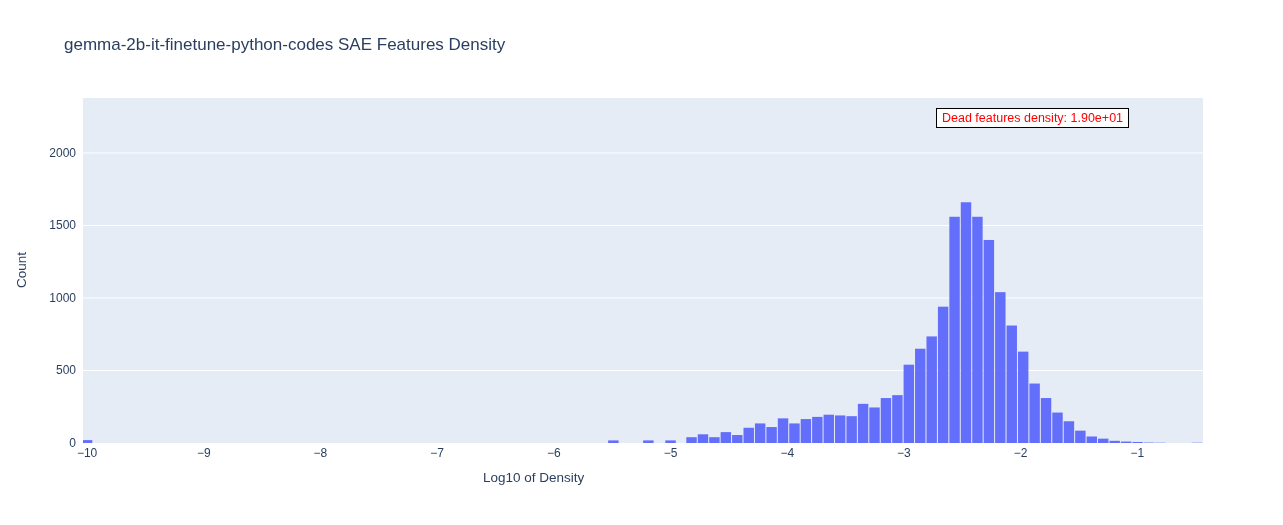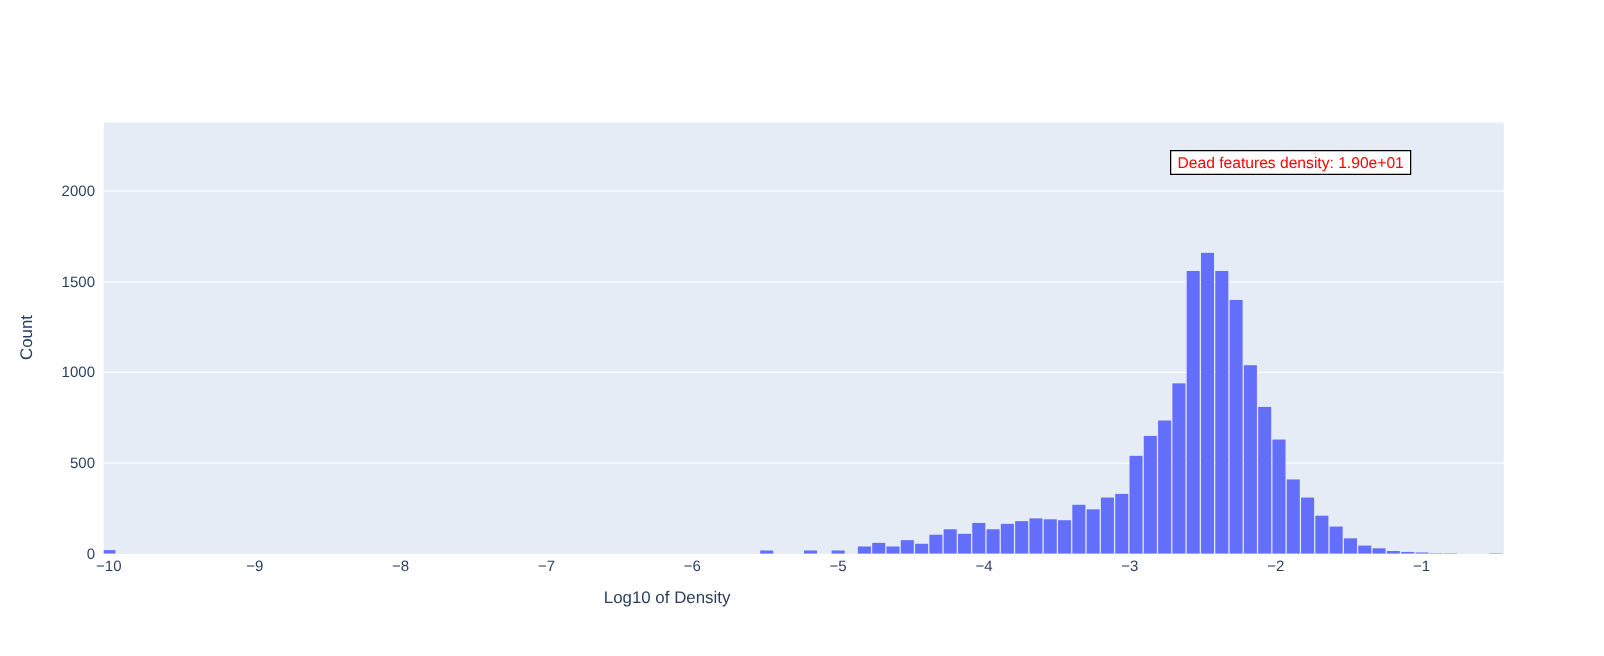--- a/index.html
+++ b/index.html
@@ -5,29 +5,30 @@
   html,body{margin:0;padding:0;background:#ffffff;}
   body{width:1283px;height:525px;position:relative;overflow:hidden;
        font-family:"Liberation Sans","DejaVu Sans",sans-serif;}
   .fig{position:absolute;left:0;top:0;width:1283px;height:525px;}
   .chart-title{position:absolute;left:64px;top:35px;font-size:17px;color:#2a3f5f;}
   svg#chart-svg{position:absolute;left:0;top:0;}
   .x-title{position:absolute;left:483px;top:470px;width:320px;text-align:left;
            font-size:13.5px;color:#2a3f5f;}
   .y-title{position:absolute;left:21px;top:270px;font-size:13.5px;color:#2a3f5f;
            transform:translate(-50%,-50%) rotate(-90deg);white-space:nowrap;}
-  .annotation{position:absolute;left:936px;top:120px;background:#ffffff;
+  .annotation{position:absolute;left:936px;top:108px;background:#ffffff;
               border:1px solid #000000;color:#ff0000;font-size:12.5px;
               line-height:16px;padding:1px 5px;white-space:nowrap;}
   text{font-family:"Liberation Sans","DejaVu Sans",sans-serif;}
 </style>
 </head>
 <body>
 
 <div class="fig">
+  <div class="chart-title">gemma-2b-it-finetune-python-codes SAE Features Density</div>
   <svg id="chart-svg" width="1283" height="525">
       <rect x="83" y="98" width="1120" height="345" fill="#e5ecf6"></rect>
       <g>
         <line x1="83" x2="1203" y1="370.4905422446406" y2="370.4905422446406" stroke="#ffffff" stroke-width="1"></line>
         <line x1="83" x2="1203" y1="297.9810844892812" y2="297.9810844892812" stroke="#ffffff" stroke-width="1"></line>
         <line x1="83" x2="1203" y1="225.47162673392182" y2="225.47162673392182" stroke="#ffffff" stroke-width="1"></line>
         <line x1="83" x2="1203" y1="152.96216897856243" y2="152.96216897856243" stroke="#ffffff" stroke-width="1"></line>
       </g>
       <defs>
         <clipPath id="plotclip">

